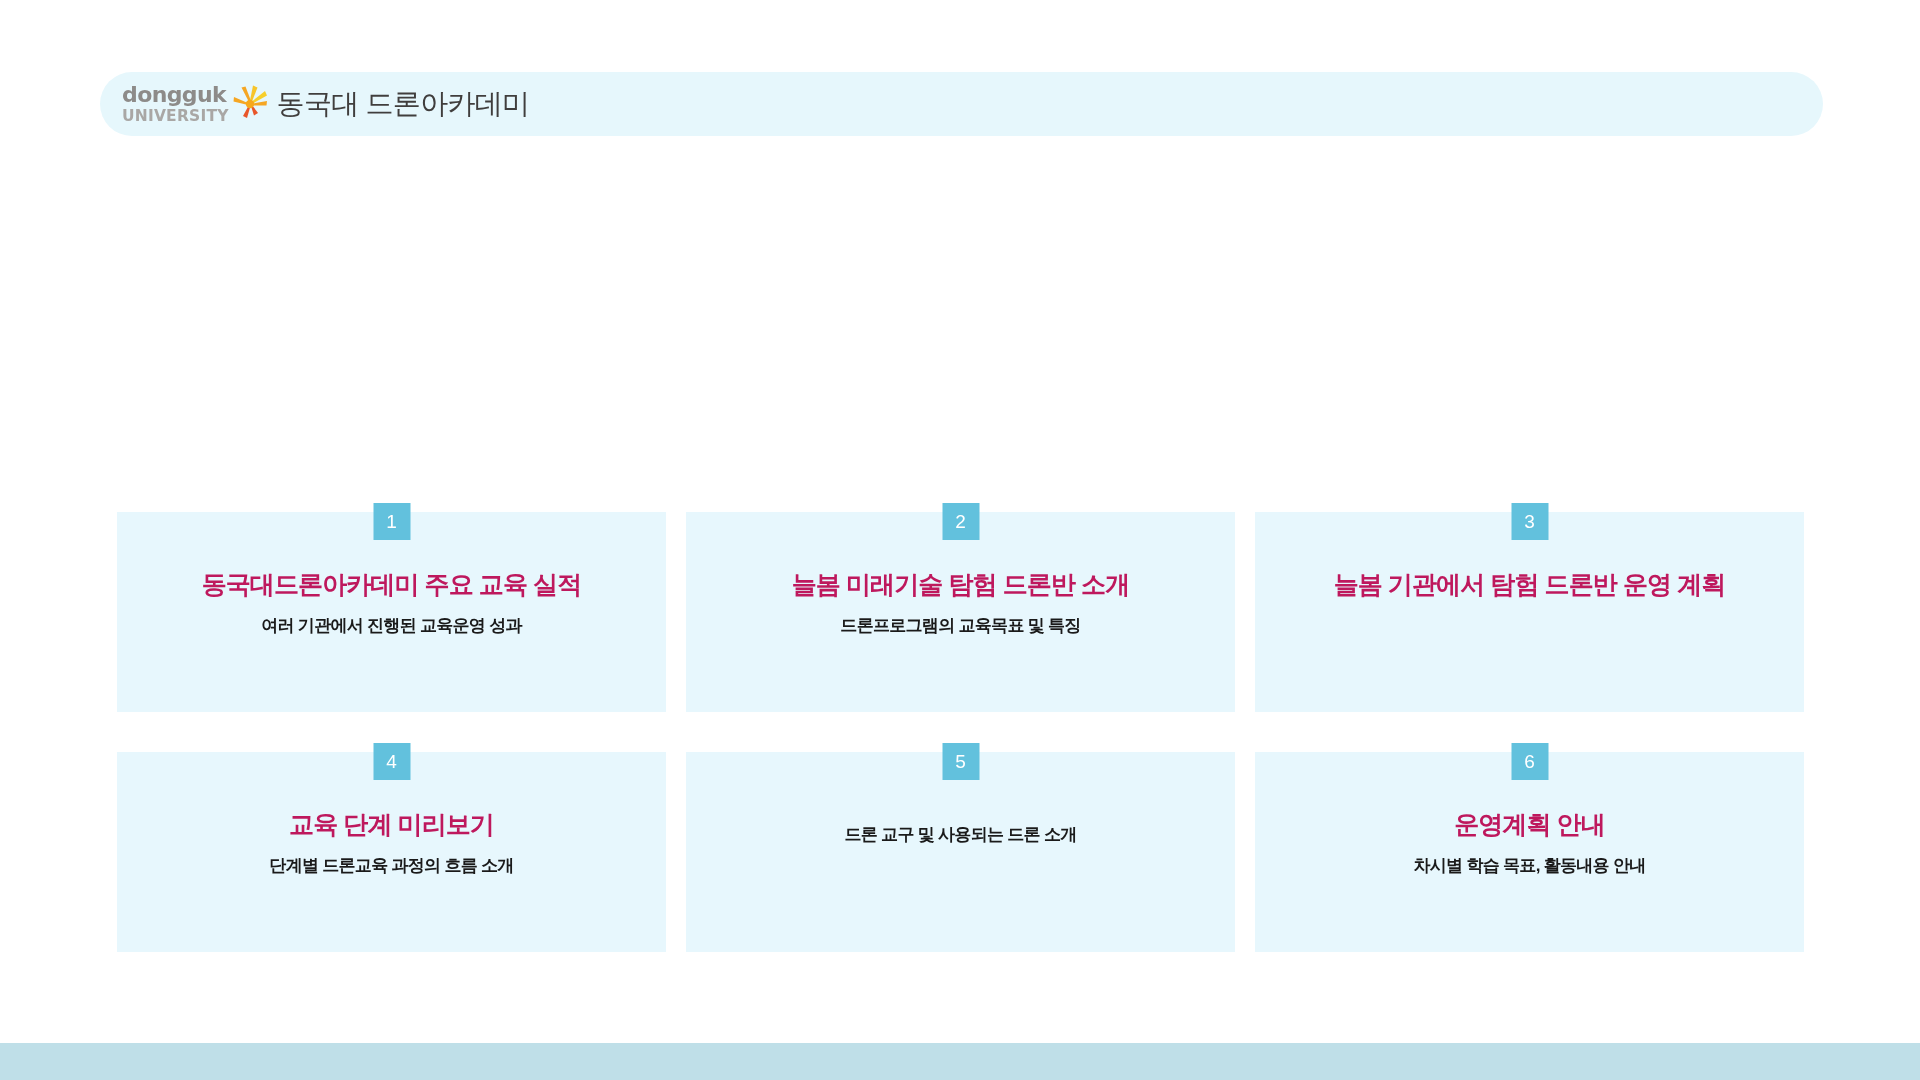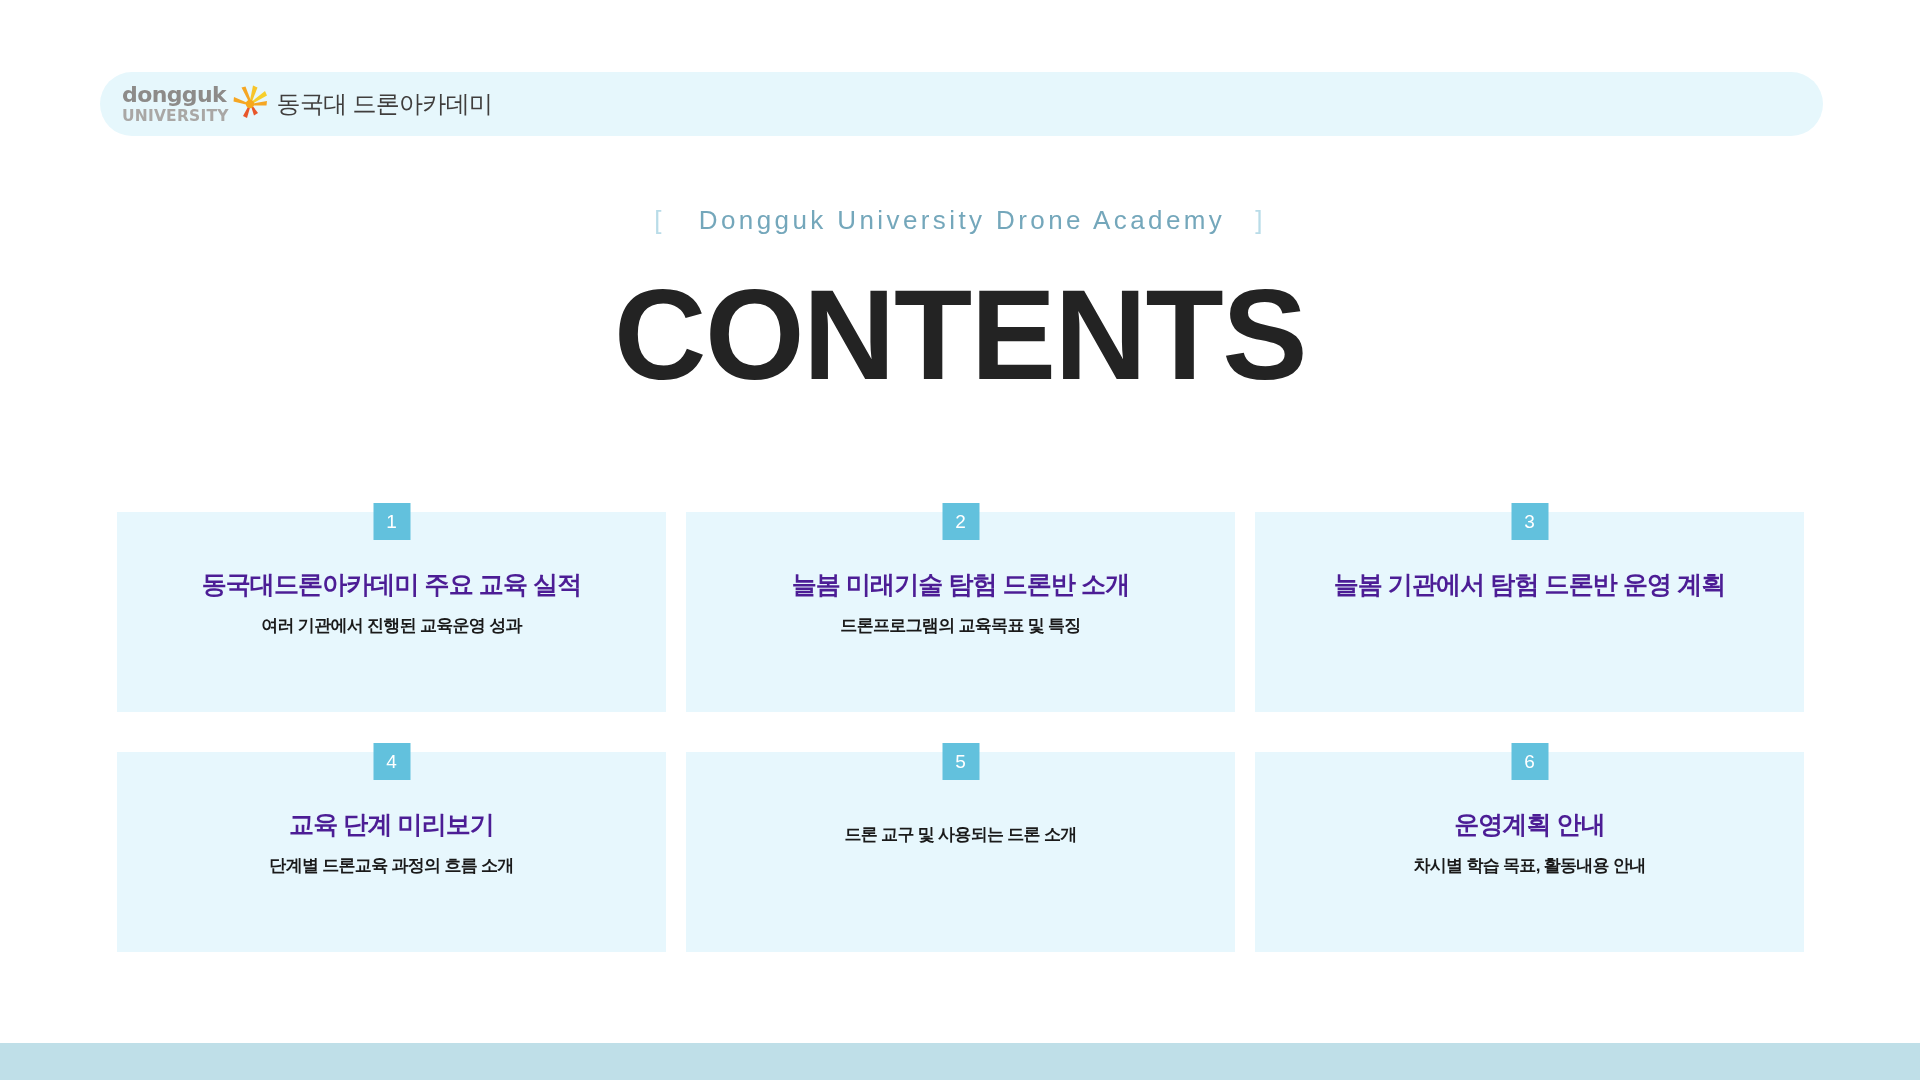--- a/index.html
+++ b/index.html
@@ -79,21 +79,21 @@
 
   .brand-emblem {
     width: 38px;
     height: 40px;
     margin-left: 2px;
     margin-right: 8px;
     flex: none;
   }
 
   .brand-title {
-    font-size: 24px;
+    font-size: 28px;
     font-weight: 500;
     color: #403e3d;
     letter-spacing: -0.7px;
     white-space: nowrap;
   }
 
   
   .eyebrow {
     position: absolute;
     left: 0;
@@ -165,21 +165,21 @@
     font-weight: 500;
     display: flex;
     align-items: center;
     justify-content: center;
     line-height: 1;
   }
 
   .card-title {
     font-size: 25px;
     font-weight: 700;
-    color: #4c1d95;
+    color: #be185d;
     letter-spacing: -0.9px;
     text-align: center;
     white-space: nowrap;
     line-height: 1.25;
   }
 
   .card-sub {
     margin-top: 15px;
     font-size: 17px;
     font-weight: 700;
@@ -220,25 +220,21 @@
           <path d="M18 19.5 L3 13 L2.5 17.5 L17 21 Z" fill="#f5a623"></path>
           <path d="M18.5 20 L12 32 L16 34 L19.5 22 Z" fill="#e8562a"></path>
           <path d="M19.5 20.5 L23 31.5 L27 29 L21 21 Z" fill="#e8562a"></path>
           <circle cx="19" cy="20" r="4.2" fill="#f7a81b"></circle>
         </svg>
       </div>
       <span class="brand-title">동국대 드론아카데미</span>
     </div>
   </div>
 
-  <div class="eyebrow">
-    <span class="bracket left">[</span><span>Dongguk University Drone Academy</span><span class="bracket right">]</span>
-  </div>
-
-  <div class="big-title">CONTENTS</div>
+
 
   <div class="cards">
 
     <div class="card">
       <div class="card-badge">1</div>
       <div class="card-title">동국대드론아카데미 주요 교육 실적</div>
       <div class="card-sub">여러 기관에서 진행된 교육운영 성과</div>
     </div>
 
     <div class="card">

